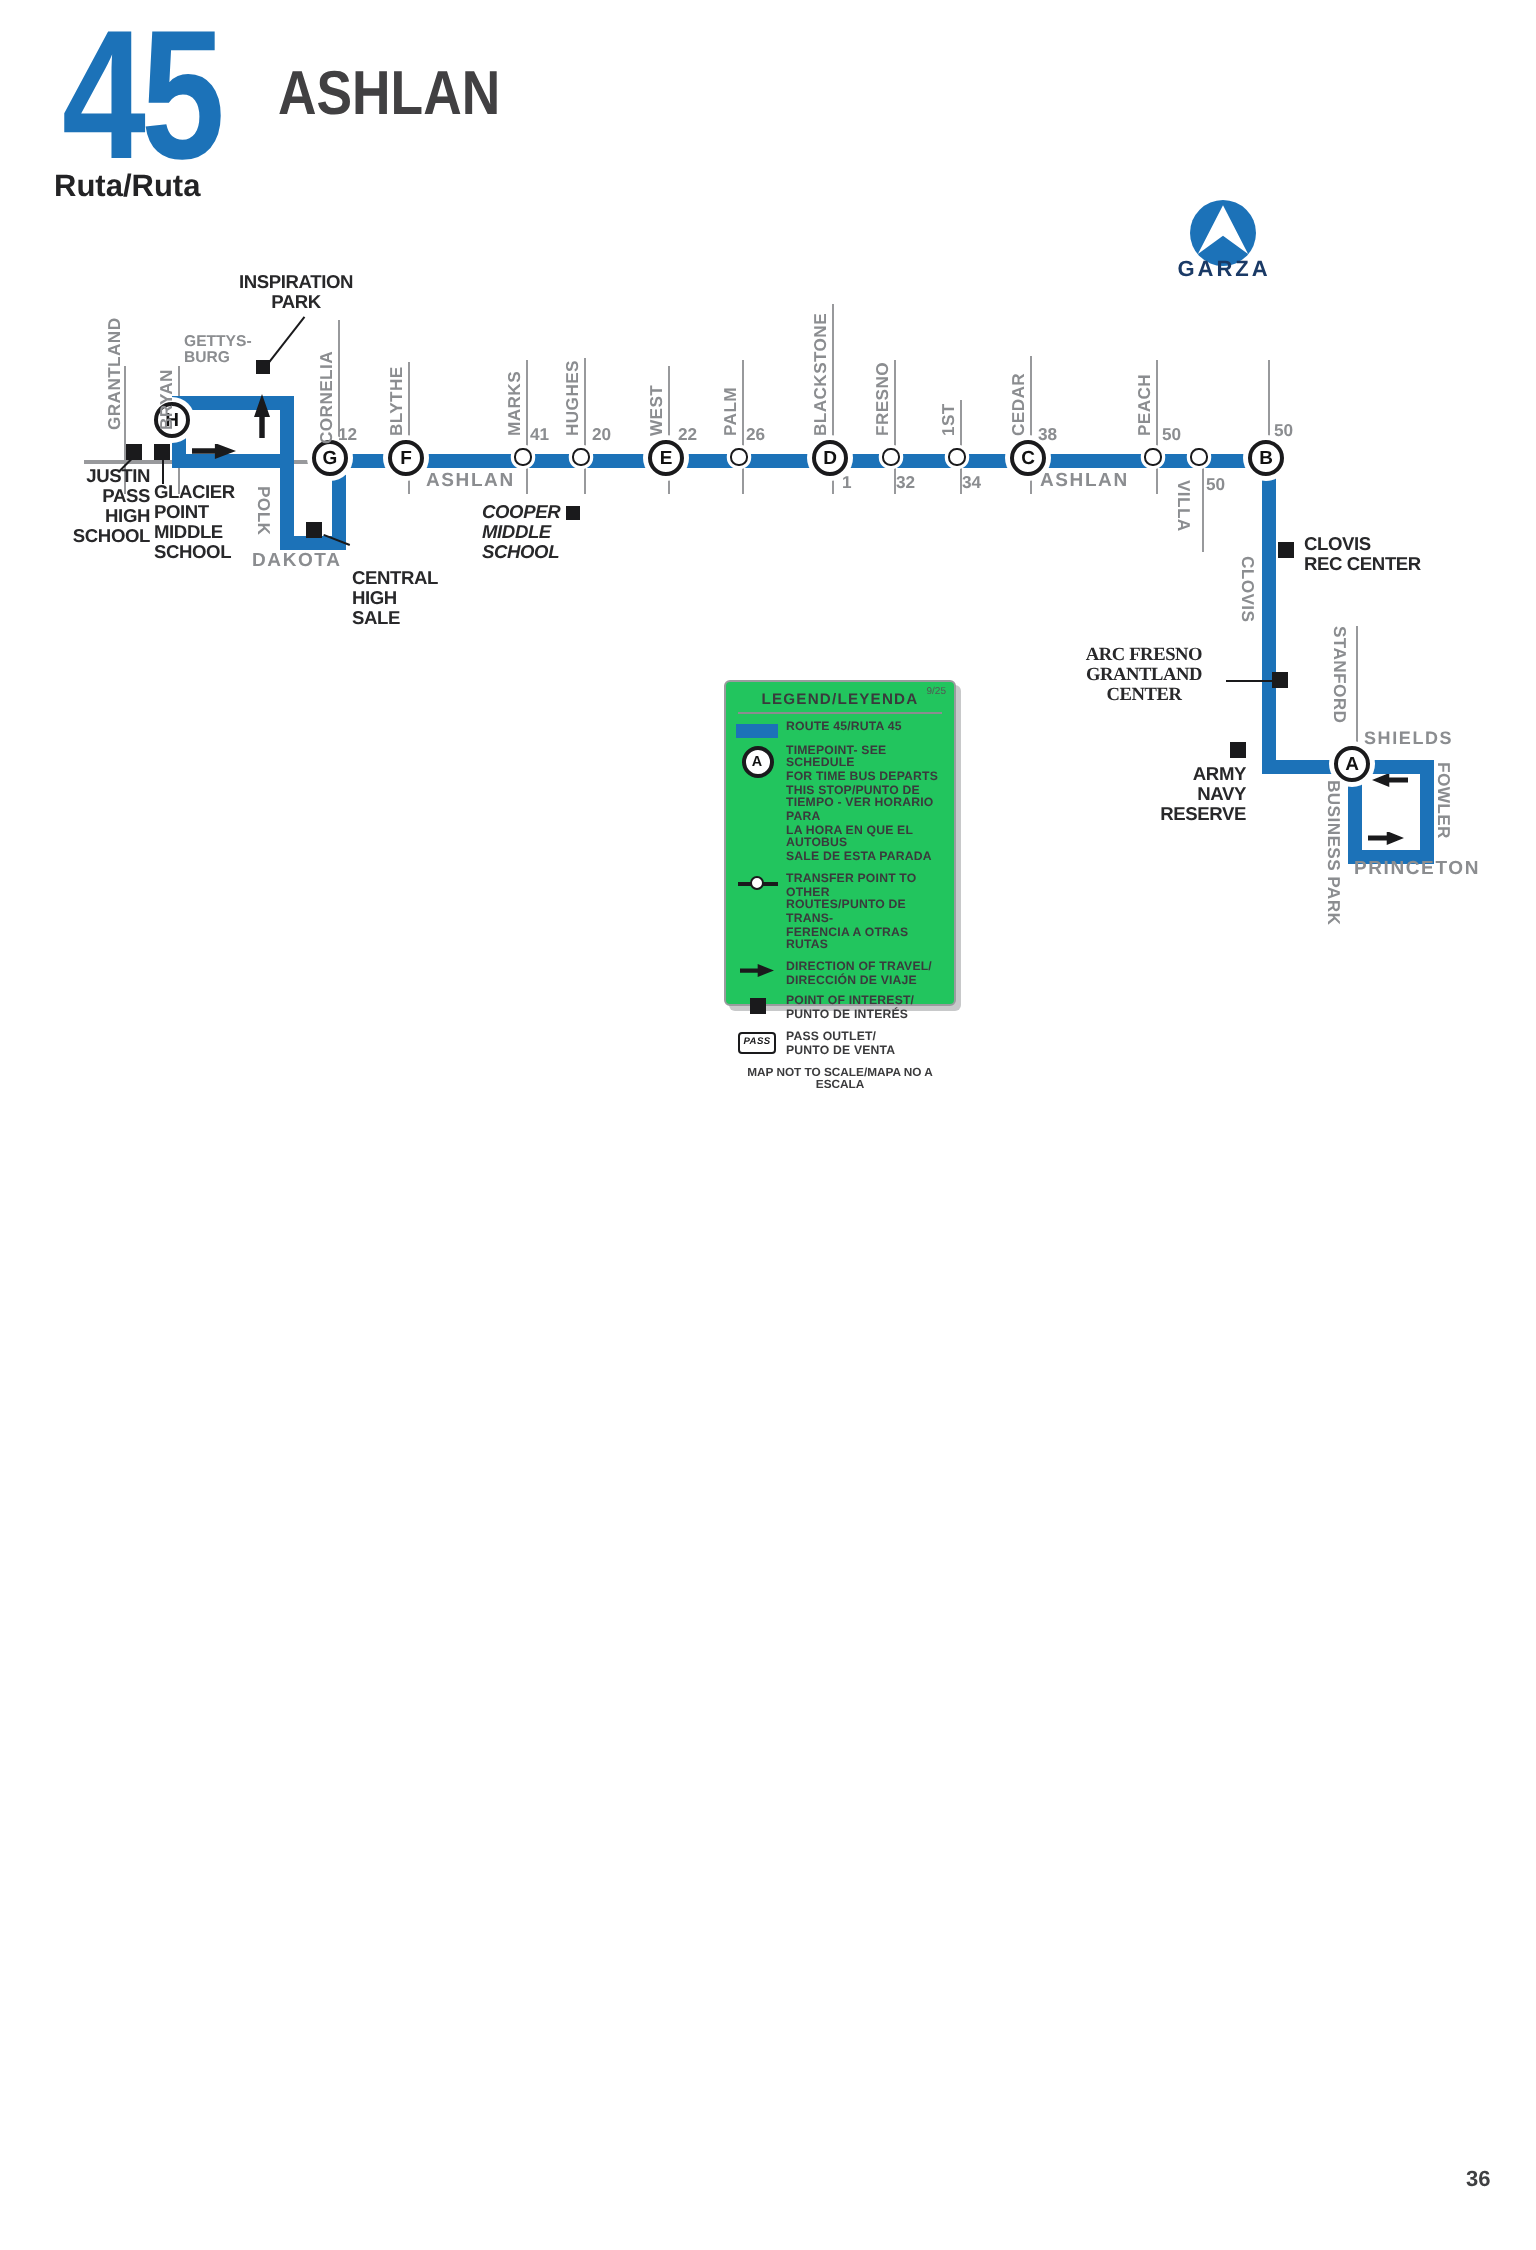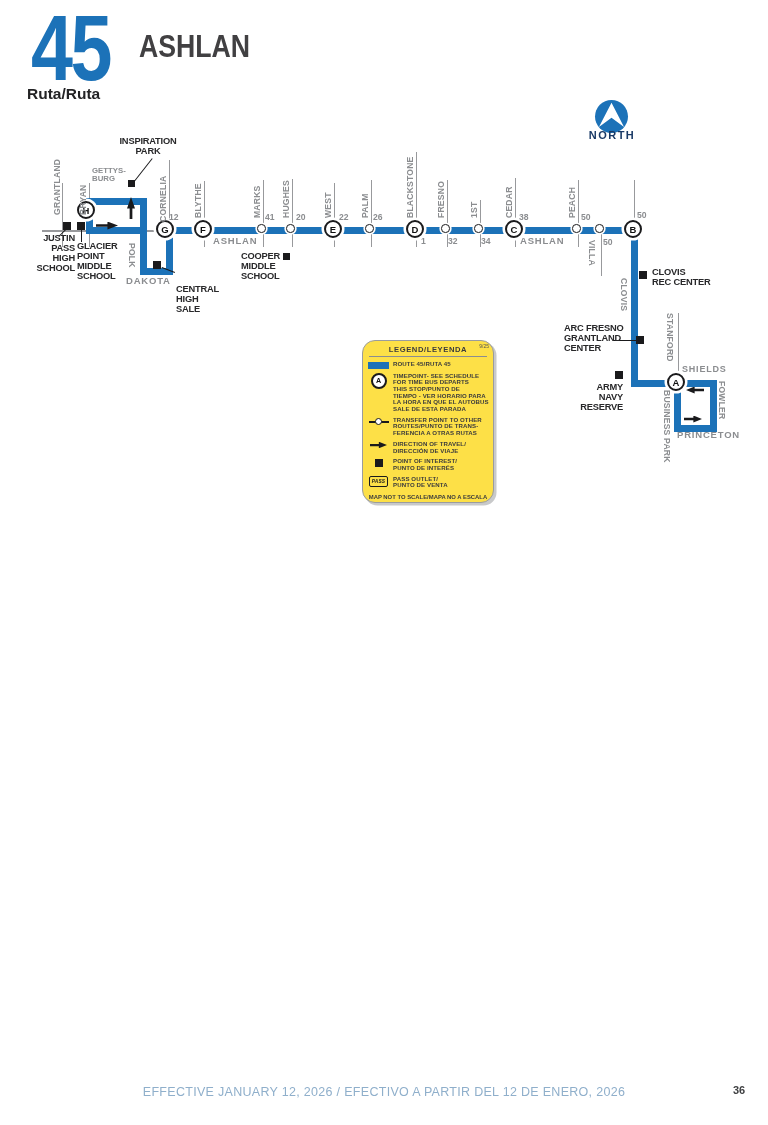--- a/index.html
+++ b/index.html
@@ -34,22 +34,22 @@
   .arr-r{position:absolute;background:#1A1A1C;clip-path:polygon(0 33%,52% 33%,52% 0,100% 50%,52% 100%,52% 67%,0 67%);}
   .arr-l{position:absolute;background:#1A1A1C;clip-path:polygon(100% 33%,48% 33%,48% 0,0 50%,48% 100%,48% 67%,100% 67%);}
   .arr-u{position:absolute;background:#1A1A1C;clip-path:polygon(33% 100%,33% 52%,0 52%,50% 0,100% 52%,67% 52%,67% 100%);}
   
   .north-circ{position:absolute;left:595px;top:100px;width:33px;height:33px;border-radius:50%;background:var(--blue);}
   .north-arrow{position:absolute;left:0;top:0;width:100%;height:100%;background:#fff;
                clip-path:polygon(50% 8%,88% 82%,50% 54%,12% 82%);}
   .north-lab{position:absolute;left:581px;top:129px;width:62px;text-align:center;font-size:11px;font-weight:700;
              color:#1A3A66;letter-spacing:1.5px;}
   
-  .legend{position:absolute;left:362px;top:340px;width:132px;height:163px;background:#fde047;
-          border:1.2px solid #9A9C9E;border-radius:13px;box-shadow:2.5px 2.5px 0 #C8C9CA;
+  .legend{position:absolute;left:362px;top:340px;width:116px;height:163px;background:#22c55e;
+          border:1.2px solid #9A9C9E;border-radius:3px;box-shadow:2.5px 2.5px 0 #C8C9CA;
           box-sizing:border-box;padding:3px 4px 0 4px;}
   .lg-title{text-align:center;font-size:7.6px;font-weight:700;color:#3A3A3C;letter-spacing:0.6px;
             border-bottom:1px solid #8B8D90;padding-bottom:2px;margin:1px 2px 0 2px;}
   .lg-rev{position:absolute;right:4px;top:2px;font-size:5px;color:#55555|7;color:#555;}
   .lg-row{display:flex;gap:3px;align-items:flex-start;margin-top:4px;}
   .lg-sym{flex:0 0 23px;display:flex;justify-content:center;align-items:center;}
   .lg-txt{font-size:6.1px;line-height:6.7px;color:#3A3A3C;letter-spacing:0.1px;font-weight:600;}
   .lg-bar{width:21px;height:6.5px;background:var(--blue);margin-top:1px;}
   .lg-tp{width:12px;height:12px;border:2.1px solid #1A1A1C;border-radius:50%;background:#fff;display:flex;
          align-items:center;justify-content:center;font-size:7.2px;font-weight:800;color:#111;}
@@ -72,21 +72,21 @@
 
 <div class="page">
 
   <div class="route-num">45</div>
   <div class="route-label">Ruta/Ruta</div>
   <div class="route-name">ASHLAN</div>
 
   <div class="north-circ">
     <div class="north-arrow"></div>
   </div>
-  <div class="north-lab">NORTH</div>
+  <div class="north-lab">GARZA</div>
 
   <div class="sth" style="left:42px;top:230.2px;width:592px;"></div>
   <div class="stv" style="left:61.5px;top:183px;height:64px;"></div>
   <div class="stv" style="left:88.5px;top:183px;height:64px;"></div>
   <div class="stv" style="left:168.5px;top:160px;height:87px;"></div>
   <div class="stv" style="left:204px;top:181px;height:66px;"></div>
   <div class="stv" style="left:263px;top:180px;height:67px;"></div>
   <div class="stv" style="left:292px;top:179px;height:68px;"></div>
   <div class="stv" style="left:334px;top:183px;height:64px;"></div>
   <div class="stv" style="left:371px;top:180px;height:67px;"></div>
@@ -206,33 +206,33 @@
     <div>GLACIER</div>
     <div>POINT</div>
     <div>MIDDLE</div>
     <div>SCHOOL</div>
   </div>
   <div class="poi" style="left:176px;top:270px;margin-top:15px;">
     <div>CENTRAL</div>
     <div>HIGH</div>
     <div>SALE</div>
   </div>
-  <div class="poi" style="left:241px;top:252px;">
+  <div class="poi" style="left:241px;top:252px;font-style:italic;">
     <div style="display:flex;align-items:center;">
       <span>COOPER</span>
       <span style="display:inline-block;width:7px;height:7px;background:#1A1A1C;margin-left:3px;"></span>
     </div>
     <div>MIDDLE</div>
     <div>SCHOOL</div>
   </div>
   <div class="poi" style="left:652px;top:268px;">
     <div>CLOVIS</div>
     <div>REC CENTER</div>
   </div>
-  <div class="poi" style="left:564px;top:324px;width:80px;text-align:left;">
+  <div class="poi" style="left:532px;top:324px;width:80px;text-align:center;font-family:Liberation Serif, serif;">
     <div>ARC FRESNO</div>
     <div>GRANTLAND</div>
     <div>CENTER</div>
   </div>
   <div class="poi" style="left:553px;top:383px;width:70px;text-align:right;">
     <div>ARMY</div>
     <div>NAVY</div>
     <div>RESERVE</div>
   </div>
 
@@ -294,16 +294,15 @@
           <div class="lg-pass">PASS</div>
         </div>
       <div class="lg-txt">
         <div>PASS OUTLET/</div>
         <div>PUNTO DE VENTA</div>
       </div>
     </div>
     <div class="lg-foot">MAP NOT TO SCALE/MAPA NO A ESCALA</div>
   </div>
 
-  <div class="eff">EFFECTIVE JANUARY 12, 2026 / EFECTIVO A PARTIR DEL 12 DE ENERO, 2026</div>
   <div class="pageno">36</div>
 
 </div>
 
 </body></html>

